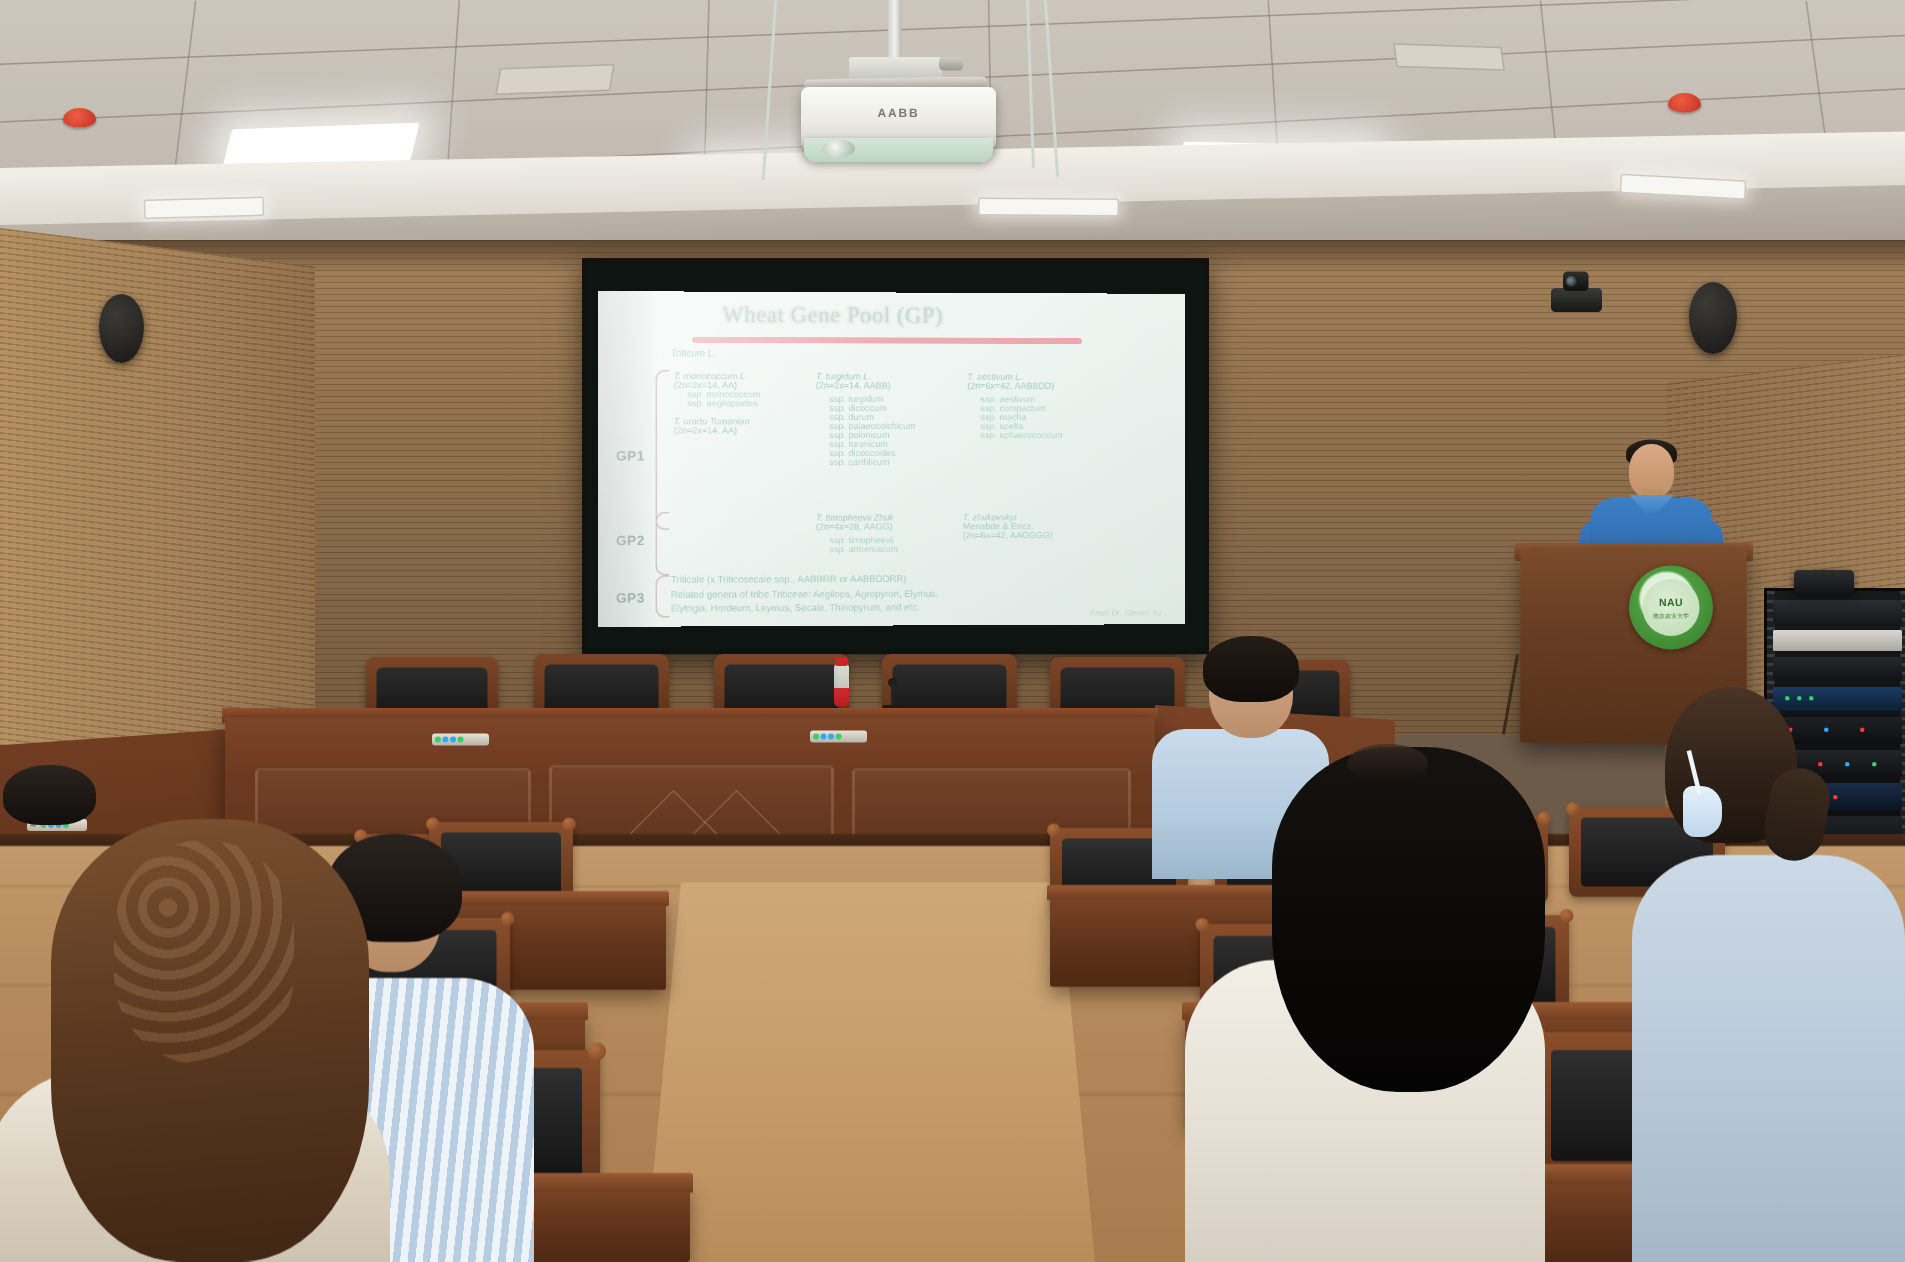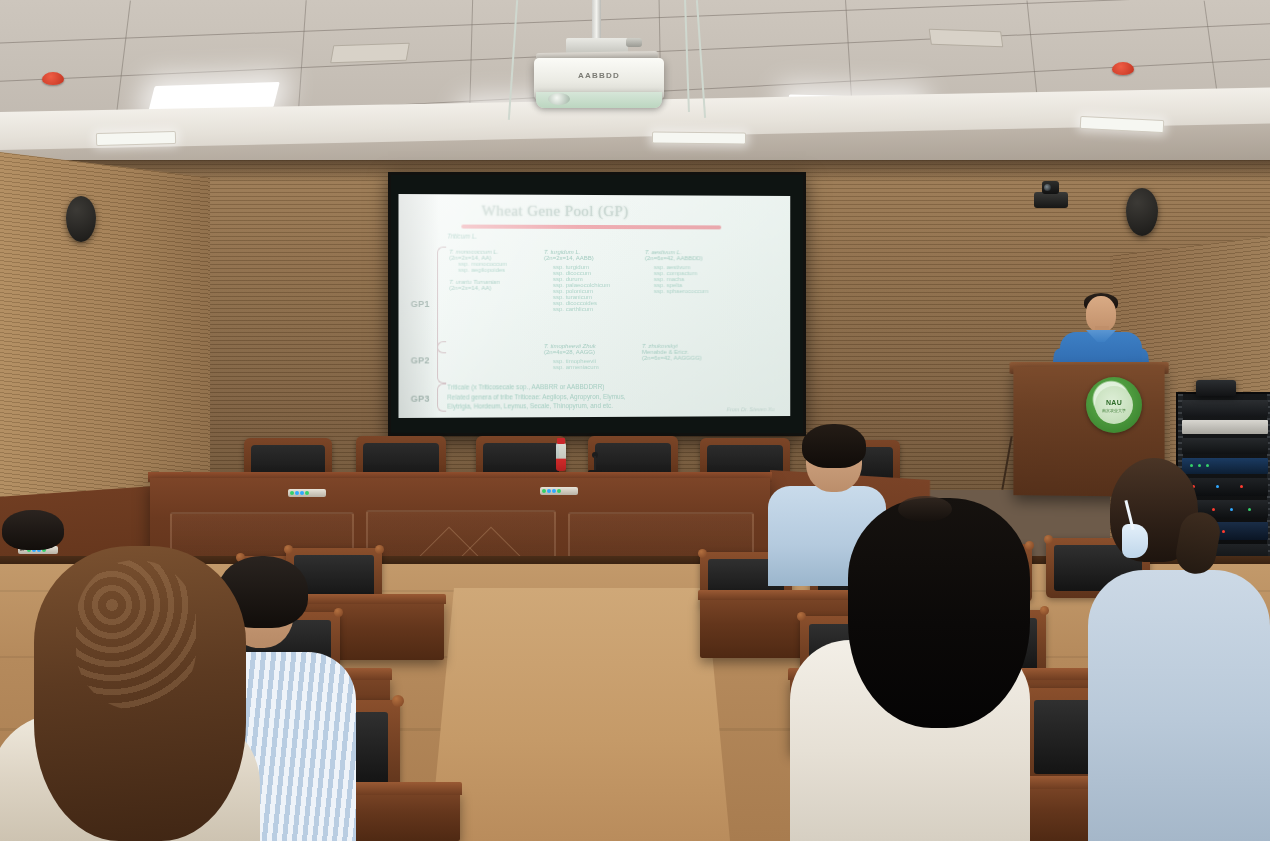--- a/index.html
+++ b/index.html
@@ -228,21 +228,21 @@
   <div class="strip-light" style="left:96px;top:132px;width:78px;height:11px;transform:rotate(-1.5deg);"></div>
   <div class="strip-light" style="left:652px;top:132px;width:92px;height:10px;transform:rotate(.5deg);"></div>
   <div class="strip-light" style="left:1080px;top:118px;width:82px;height:11px;transform:rotate(3deg);"></div>
 
   <div>
     <div class="proj-rod"></div>
     <div class="proj-mountplate"></div>
     <div class="proj-arm"></div>
     <div class="proj-knob"></div>
     <div class="proj-body">
-      <div class="proj-brand">AABBDD</div>
+      <div class="proj-brand">AABB</div>
     </div>
     <div class="proj-lens-band"></div>
     <div class="proj-lens"></div>
     <div class="wire" style="left:512px;top:0;width:2px;height:120px;transform:rotate(4deg);"></div>
     <div class="wire" style="left:700px;top:0;width:2px;height:118px;transform:rotate(-4deg);"></div>
     <div class="wire" style="left:686px;top:0;width:2px;height:112px;transform:rotate(-2deg);"></div>
   </div>
 
   <div class="wall-back">
     <div class="wood-slats"></div>

